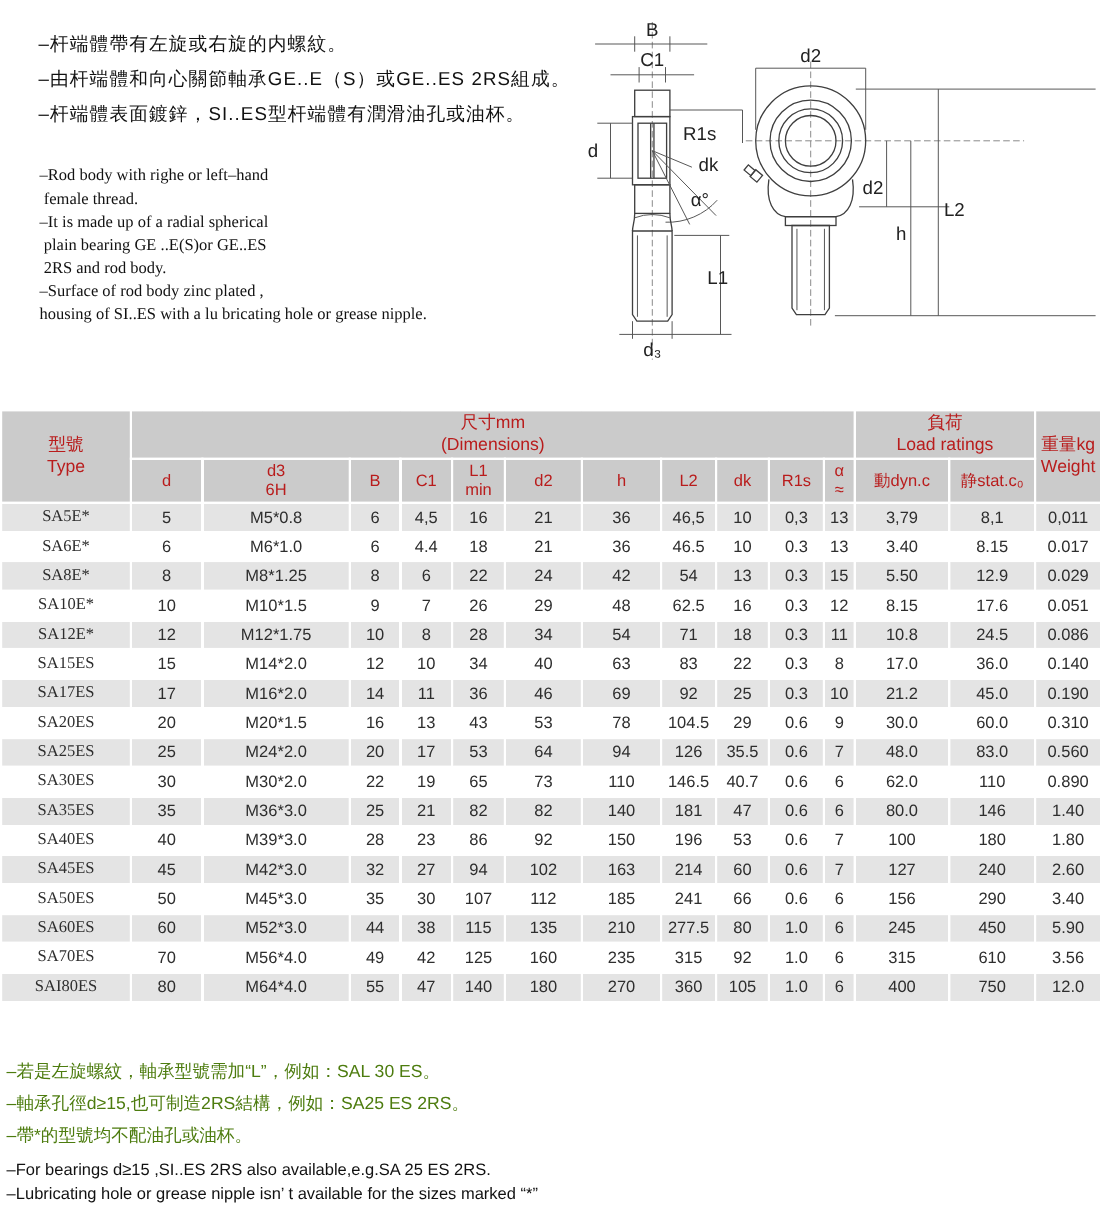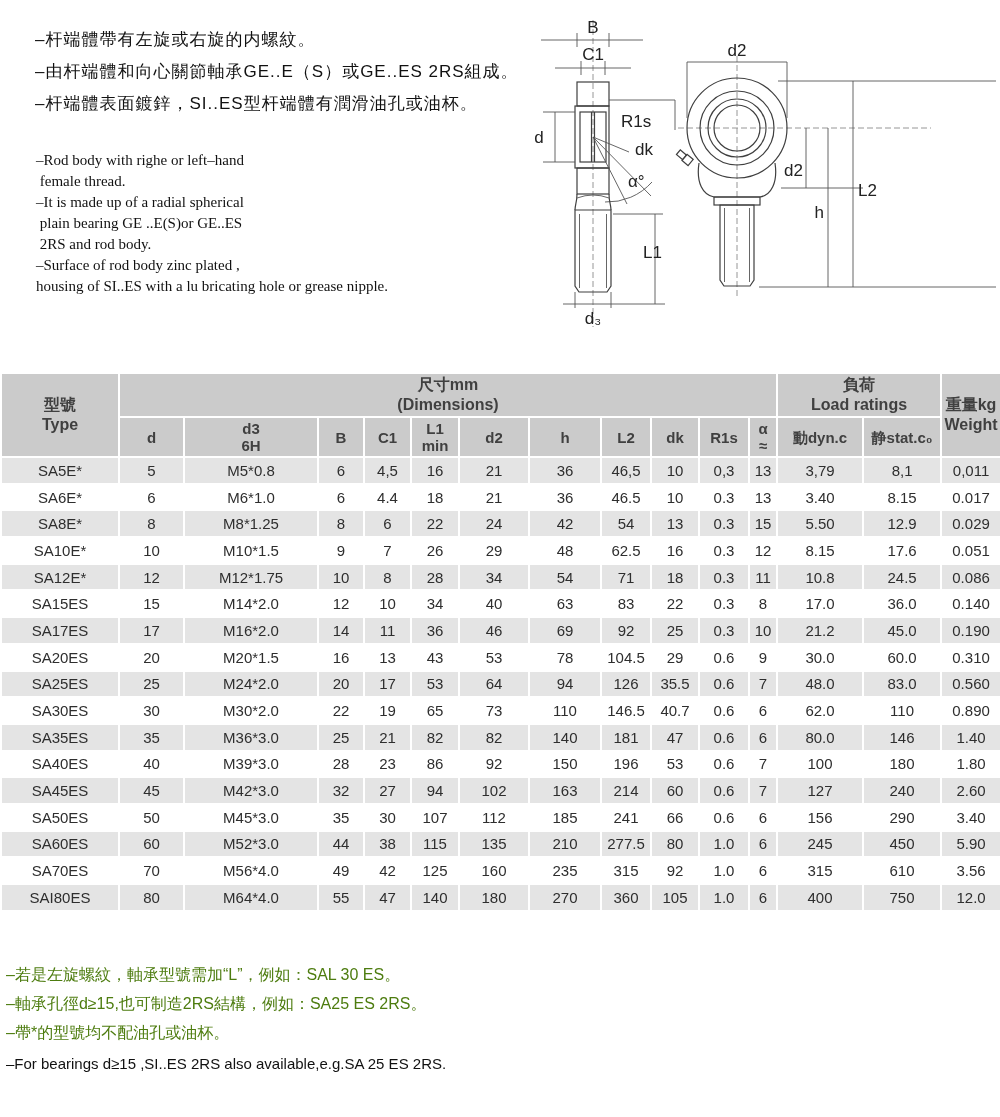--- a/index.html
+++ b/index.html
@@ -14,28 +14,28 @@
   .svgbox { position:absolute; }
   svg { display:block; }
   .ln  { stroke:#3f3f3f; stroke-width:1.2; fill:none; }
   .thin{ stroke:#555; stroke-width:0.9; fill:none; }
   .cl  { stroke:#8a8a8a; stroke-width:0.9; stroke-dasharray:6 3; fill:none; }
   .dimtxt { font-family:"Liberation Sans","DejaVu Sans",sans-serif; font-size:17px; fill:#222; }
 
   
   table.spec { position:absolute; left:0; top:372px; width:1000px; border-collapse:collapse; table-layout:fixed; }
   table.spec th, table.spec td { border:2px solid #ffffff; text-align:center; vertical-align:middle; padding:0; overflow:hidden; }
-  table.spec thead th { background:#cbcbcb; color:#404040; font-weight:bold;margin-top:44px; }
+  table.spec thead th { background:#cbcbcb; color:#b91c1c; font-weight:normal;margin-top:44px; }
   .hdr-main { font-size:16px; line-height:20px; }
   .hdr-sub  { font-size:15px; line-height:17px; white-space:pre-line; }
   thead tr.r1 { height:44px; }
   thead tr.r2 { height:40px; }
   tbody td { height:24.7px; font-size:15px; color:#2e2e2e; background:#ffffff; }
   tbody tr:nth-child(odd) td { background:#e4e4e4; }
-  tbody td:first-child { font-size:15px; }
+  tbody td:first-child { font-size:15px;font-family:Liberation Serif, serif; }
 
   
   .notes-zh { position:absolute; left:6px; top:960px; font-size:16px; line-height:29px; color:#4d7c0f; }
   .notes-en { position:absolute; left:6px; top:1053px; font-size:15px; line-height:21.5px; color:#111; }
 </style>
 </head>
 <body>
 
 <div class="page">
 
@@ -504,15 +504,16 @@
   </table>
 
   <div class="notes-zh">
       <div class="line">–若是左旋螺紋，軸承型號需加“L”，例如：SAL 30 ES。</div>
       <div class="line">–軸承孔徑d≥15,也可制造2RS結構，例如：SA25 ES 2RS。</div>
       <div class="line">–帶*的型號均不配油孔或油杯。</div>
     </div>
 
   <div class="notes-en">
       <div class="line">–For bearings d≥15 ,SI..ES 2RS also available,e.g.SA 25 ES 2RS.</div>
+      <div class="line">–Lubricating hole or grease nipple isn’ t available for the sizes marked “*”</div>
     </div>
 
 </div>
 
 </body></html>

